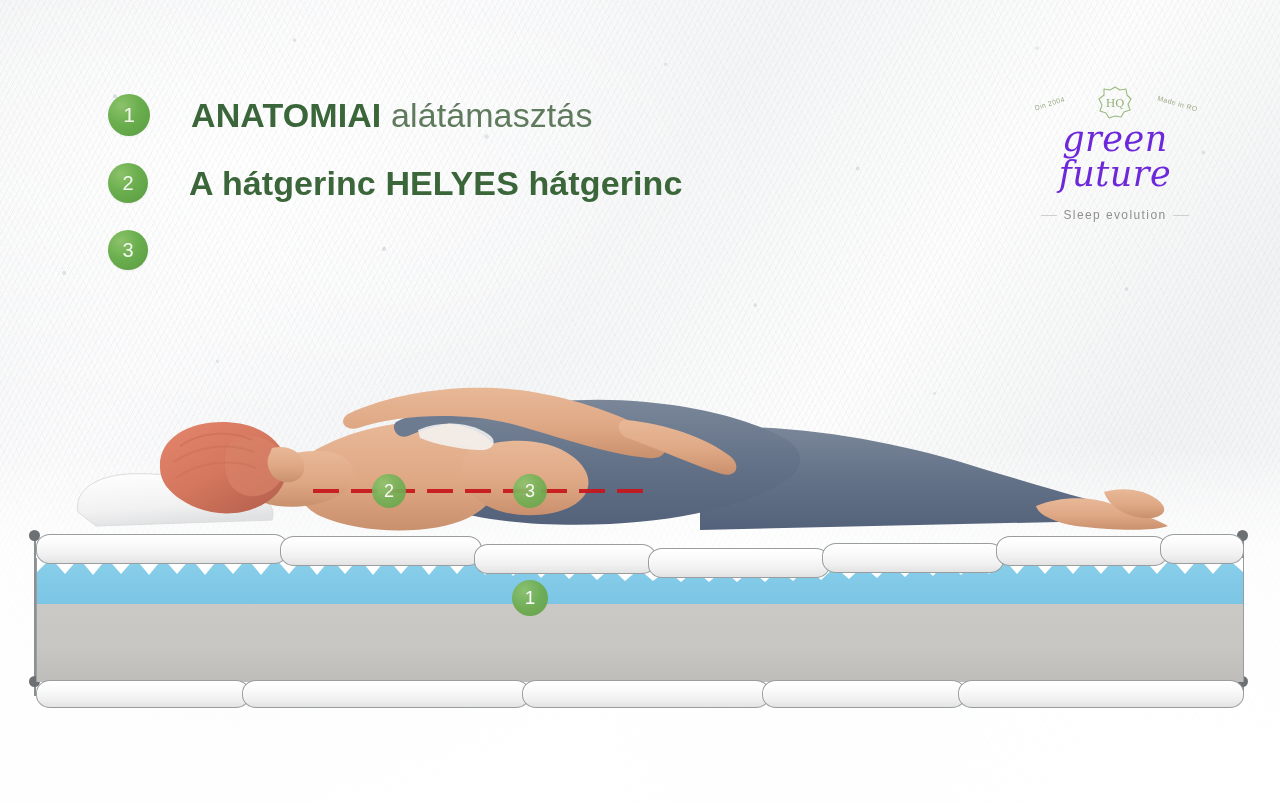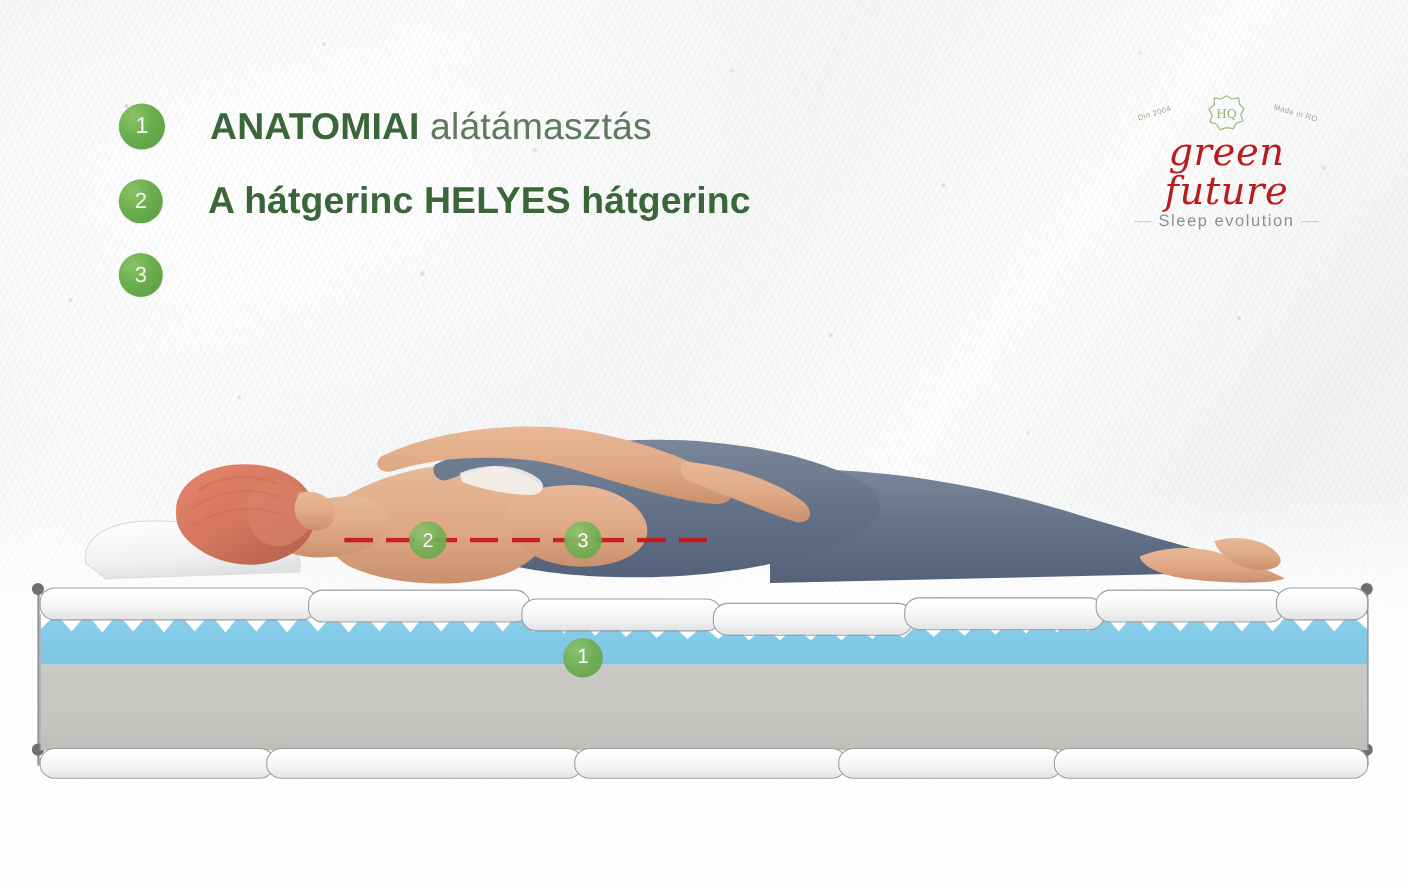--- a/index.html
+++ b/index.html
@@ -68,23 +68,23 @@
   .feature.f2 .ftext,.feature.f3 .ftext{font-weight:bold;}
   .feature.f2 .badge,.feature.f3 .badge{width:40px;height:40px;line-height:40px;font-size:20px;}
 
   
   .logo{position:absolute;left:1026px;top:84px;width:178px;text-align:center;}
   .logo-top{position:relative;height:40px;}
   .logo-seal{position:absolute;left:50%;top:1px;transform:translateX(-50%);}
   .logo-since,.logo-made{position:absolute;top:16px;font-size:7px;color:#9aab86;letter-spacing:.4px;}
   .logo-since{left:8px;transform:rotate(-17deg);}
   .logo-made{right:6px;transform:rotate(16deg);}
-  .logo-name{font-family:"DejaVu Serif",serif;font-style:italic;font-size:35px;color:#b91c1c;
+  .logo-name{font-family:"DejaVu Serif",serif;font-style:italic;font-size:35px;color:#6d28d9;
     line-height:1;margin-top:-2px;letter-spacing:.5px;}
-  .logo-tag{font-size:15px;color:#8f8f8f;letter-spacing:1.4px;margin-top:0;
+  .logo-tag{font-size:12px;color:#8f8f8f;letter-spacing:1.4px;margin-top:16px;
     position:relative;display:inline-block;padding:0 4px;}
   .logo-tag:before,.logo-tag:after{content:"";position:absolute;top:50%;width:16px;height:1px;background:#cfcfcf;}
   .logo-tag:before{left:-18px;} .logo-tag:after{right:-18px;}
 
   
   .sleeper{position:absolute;left:0;top:380px;width:1280px;height:180px;}
 
   
   .spine{position:absolute;left:313px;top:489px;width:332px;height:4px;
     background:repeating-linear-gradient(90deg,#c7151a 0 26px, rgba(0,0,0,0) 26px 38px);

